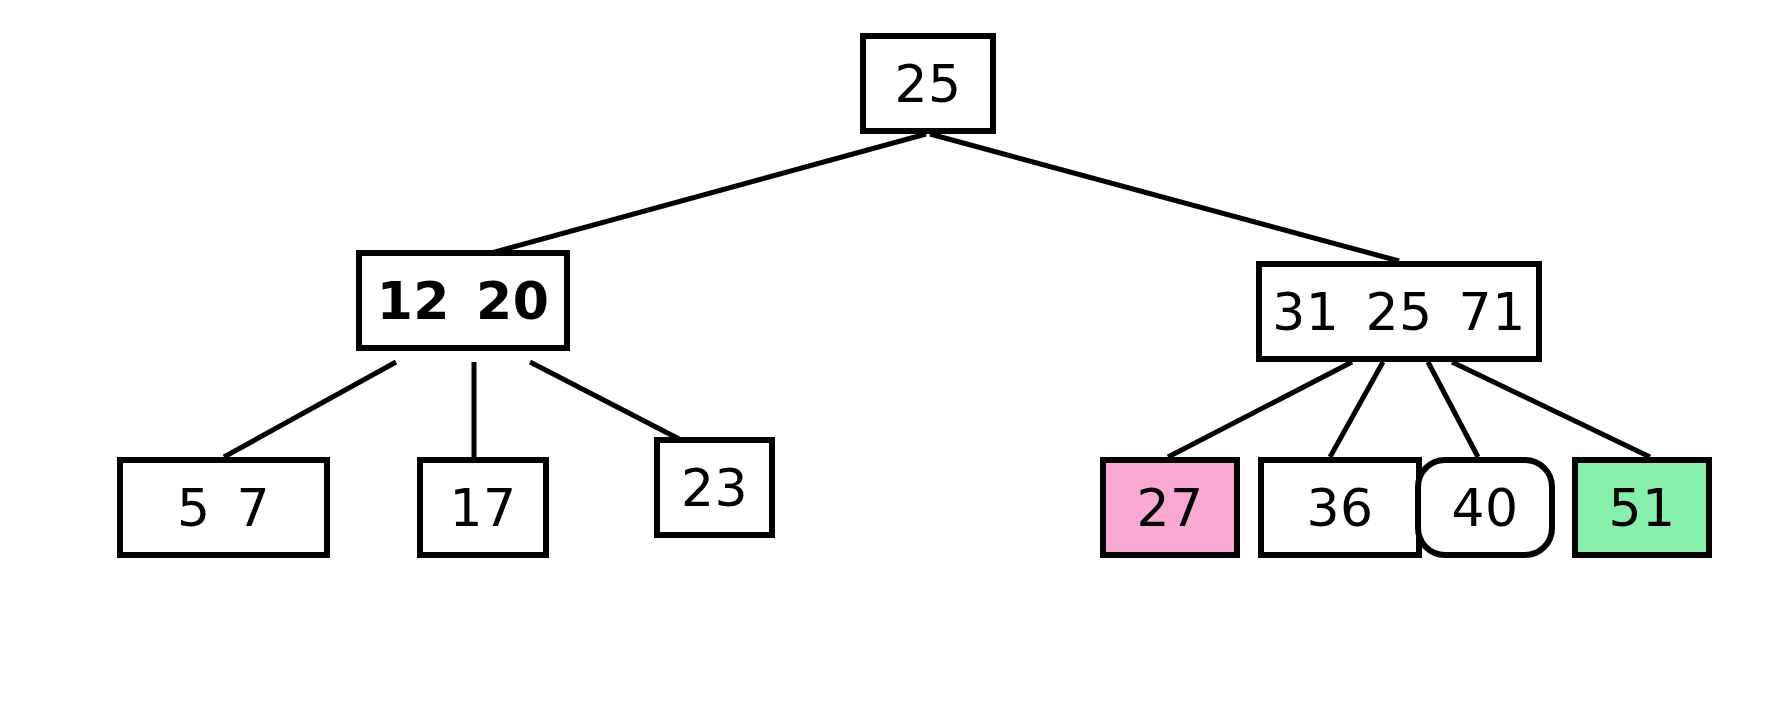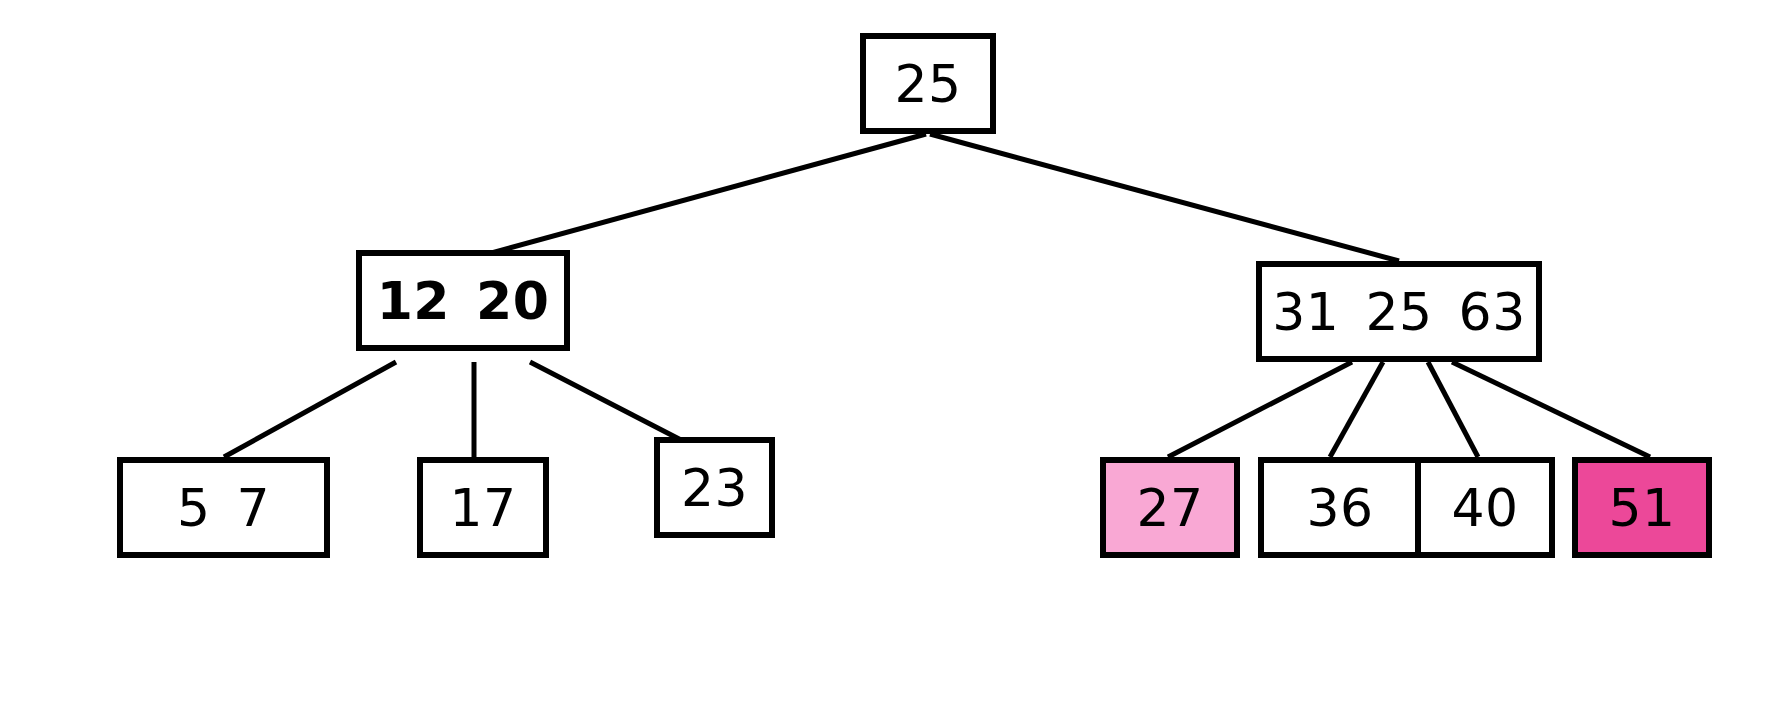--- a/index.html
+++ b/index.html
@@ -87,21 +87,21 @@
       <div class="node node-internal" style="left: 356px; top: 250px; width: 214px; height: 101px; border-width: 6px; border-color: rgb(0, 0, 0); background: rgb(255, 255, 255); font-weight: bold;">
         <div class="keys">
           <span class="key">12</span>
           <span class="key">20</span>
         </div>
       </div>
       <div class="node node-internal" style="left: 1256px; top: 261px; width: 286px; height: 101px; border-width: 6px; border-color: rgb(0, 0, 0); background: rgb(255, 255, 255);">
         <div class="keys">
           <span class="key">31</span>
           <span class="key">25</span>
-          <span class="key">63</span>
+          <span class="key">71</span>
         </div>
       </div>
       <div class="node node-leaf" style="left: 117px; top: 457px; width: 213px; height: 101px; border-width: 6px; border-color: rgb(0, 0, 0); background: rgb(255, 255, 255);">
         <div class="keys">
           <span class="key">5</span>
           <span class="key">7</span>
         </div>
       </div>
       <div class="node node-leaf" style="left: 417px; top: 457px; width: 132px; height: 101px; border-width: 6px; border-color: rgb(0, 0, 0); background: rgb(255, 255, 255);">
         <div class="keys">
@@ -116,25 +116,25 @@
       <div class="node node-leaf" style="left: 1100px; top: 457px; width: 140px; height: 101px; border-width: 6px; border-color: rgb(0, 0, 0); background: #f9a8d4;">
         <div class="keys">
           <span class="key">27</span>
         </div>
       </div>
       <div class="node node-leaf" style="left: 1258px; top: 457px; width: 164px; height: 101px; border-width: 6px; border-color: rgb(0, 0, 0); background: rgb(255, 255, 255);">
         <div class="keys">
           <span class="key">36</span>
         </div>
       </div>
-      <div class="node node-leaf" style="left: 1415px; top: 457px; width: 140px; height: 101px; border-width: 6px; border-color: rgb(0, 0, 0); background: rgb(255, 255, 255);">
+      <div class="node node-leaf" style="left: 1415px; top: 457px; width: 140px; height: 101px; border-width: 6px; border-color: rgb(0, 0, 0); background: rgb(255, 255, 255); border-radius: 30px;">
         <div class="keys">
           <span class="key">40</span>
         </div>
       </div>
-      <div class="node node-leaf" style="left: 1572px; top: 457px; width: 140px; height: 101px; border-width: 6px; border-color: rgb(0, 0, 0); background: #ec4899;">
+      <div class="node node-leaf" style="left: 1572px; top: 457px; width: 140px; height: 101px; border-width: 6px; border-color: rgb(0, 0, 0); background: #86efac;">
         <div class="keys">
           <span class="key">51</span>
         </div>
       </div>
     </div>
 
 </div>
 
 </body></html>

